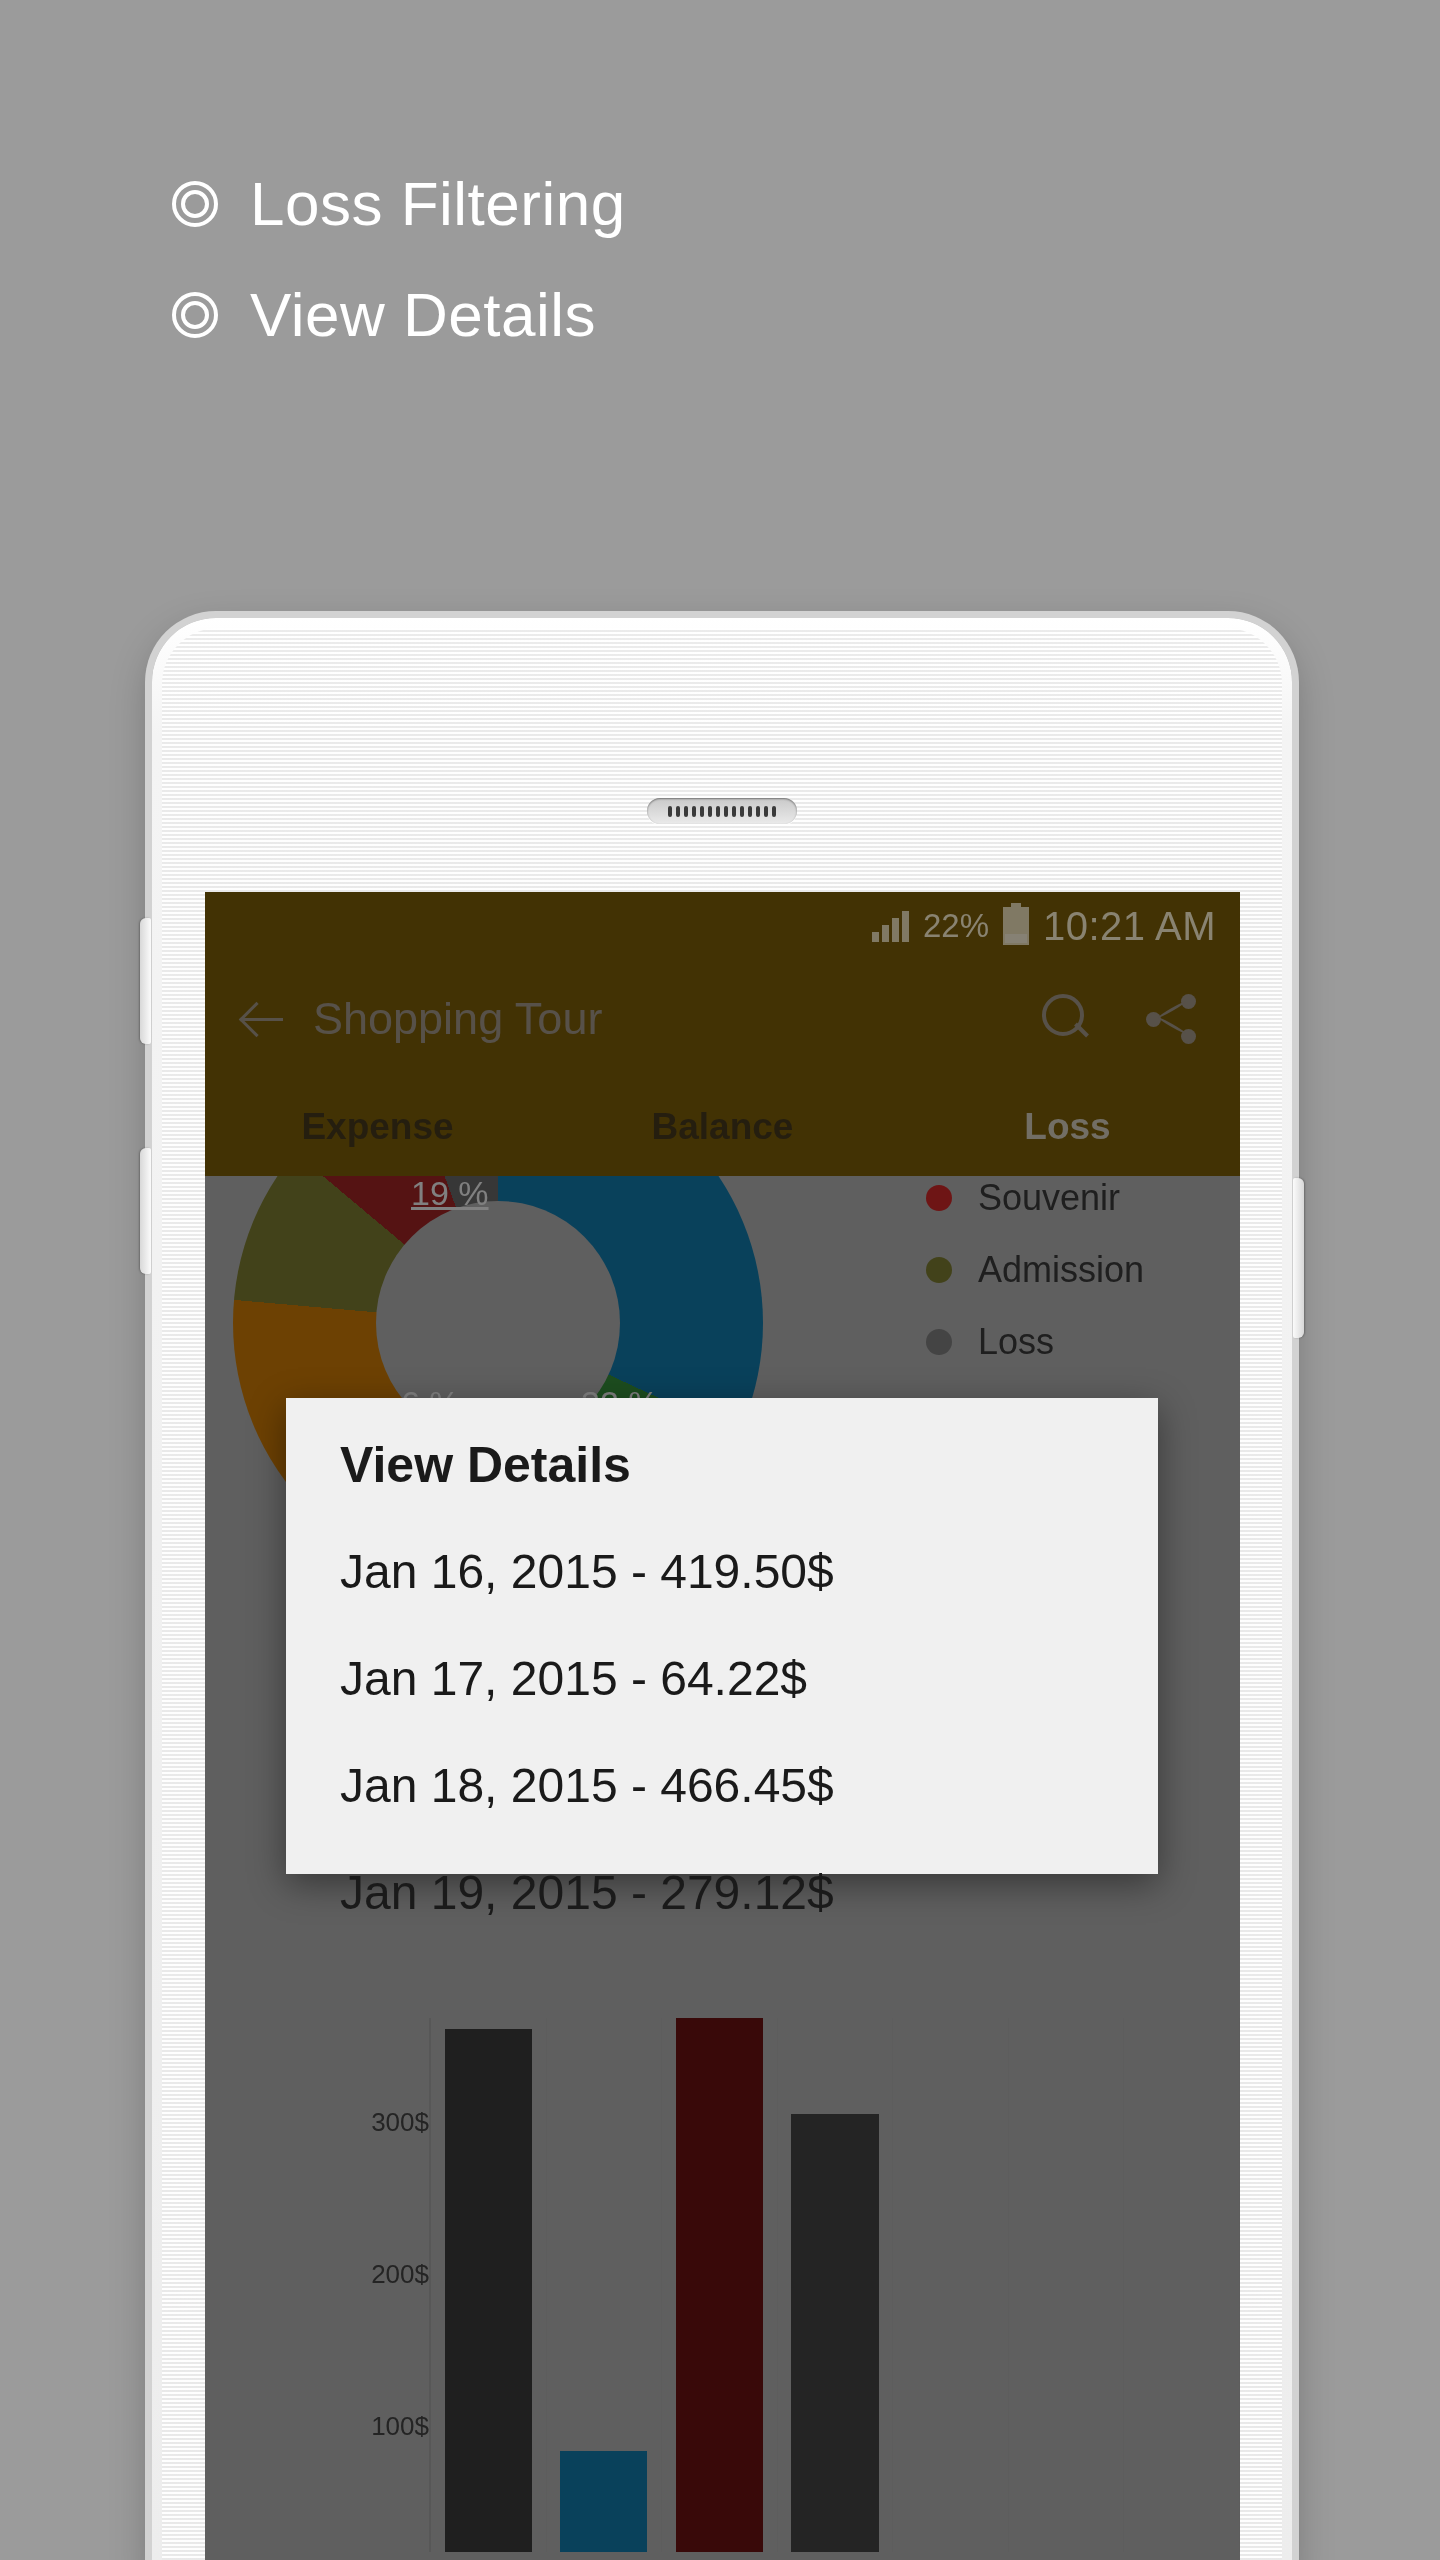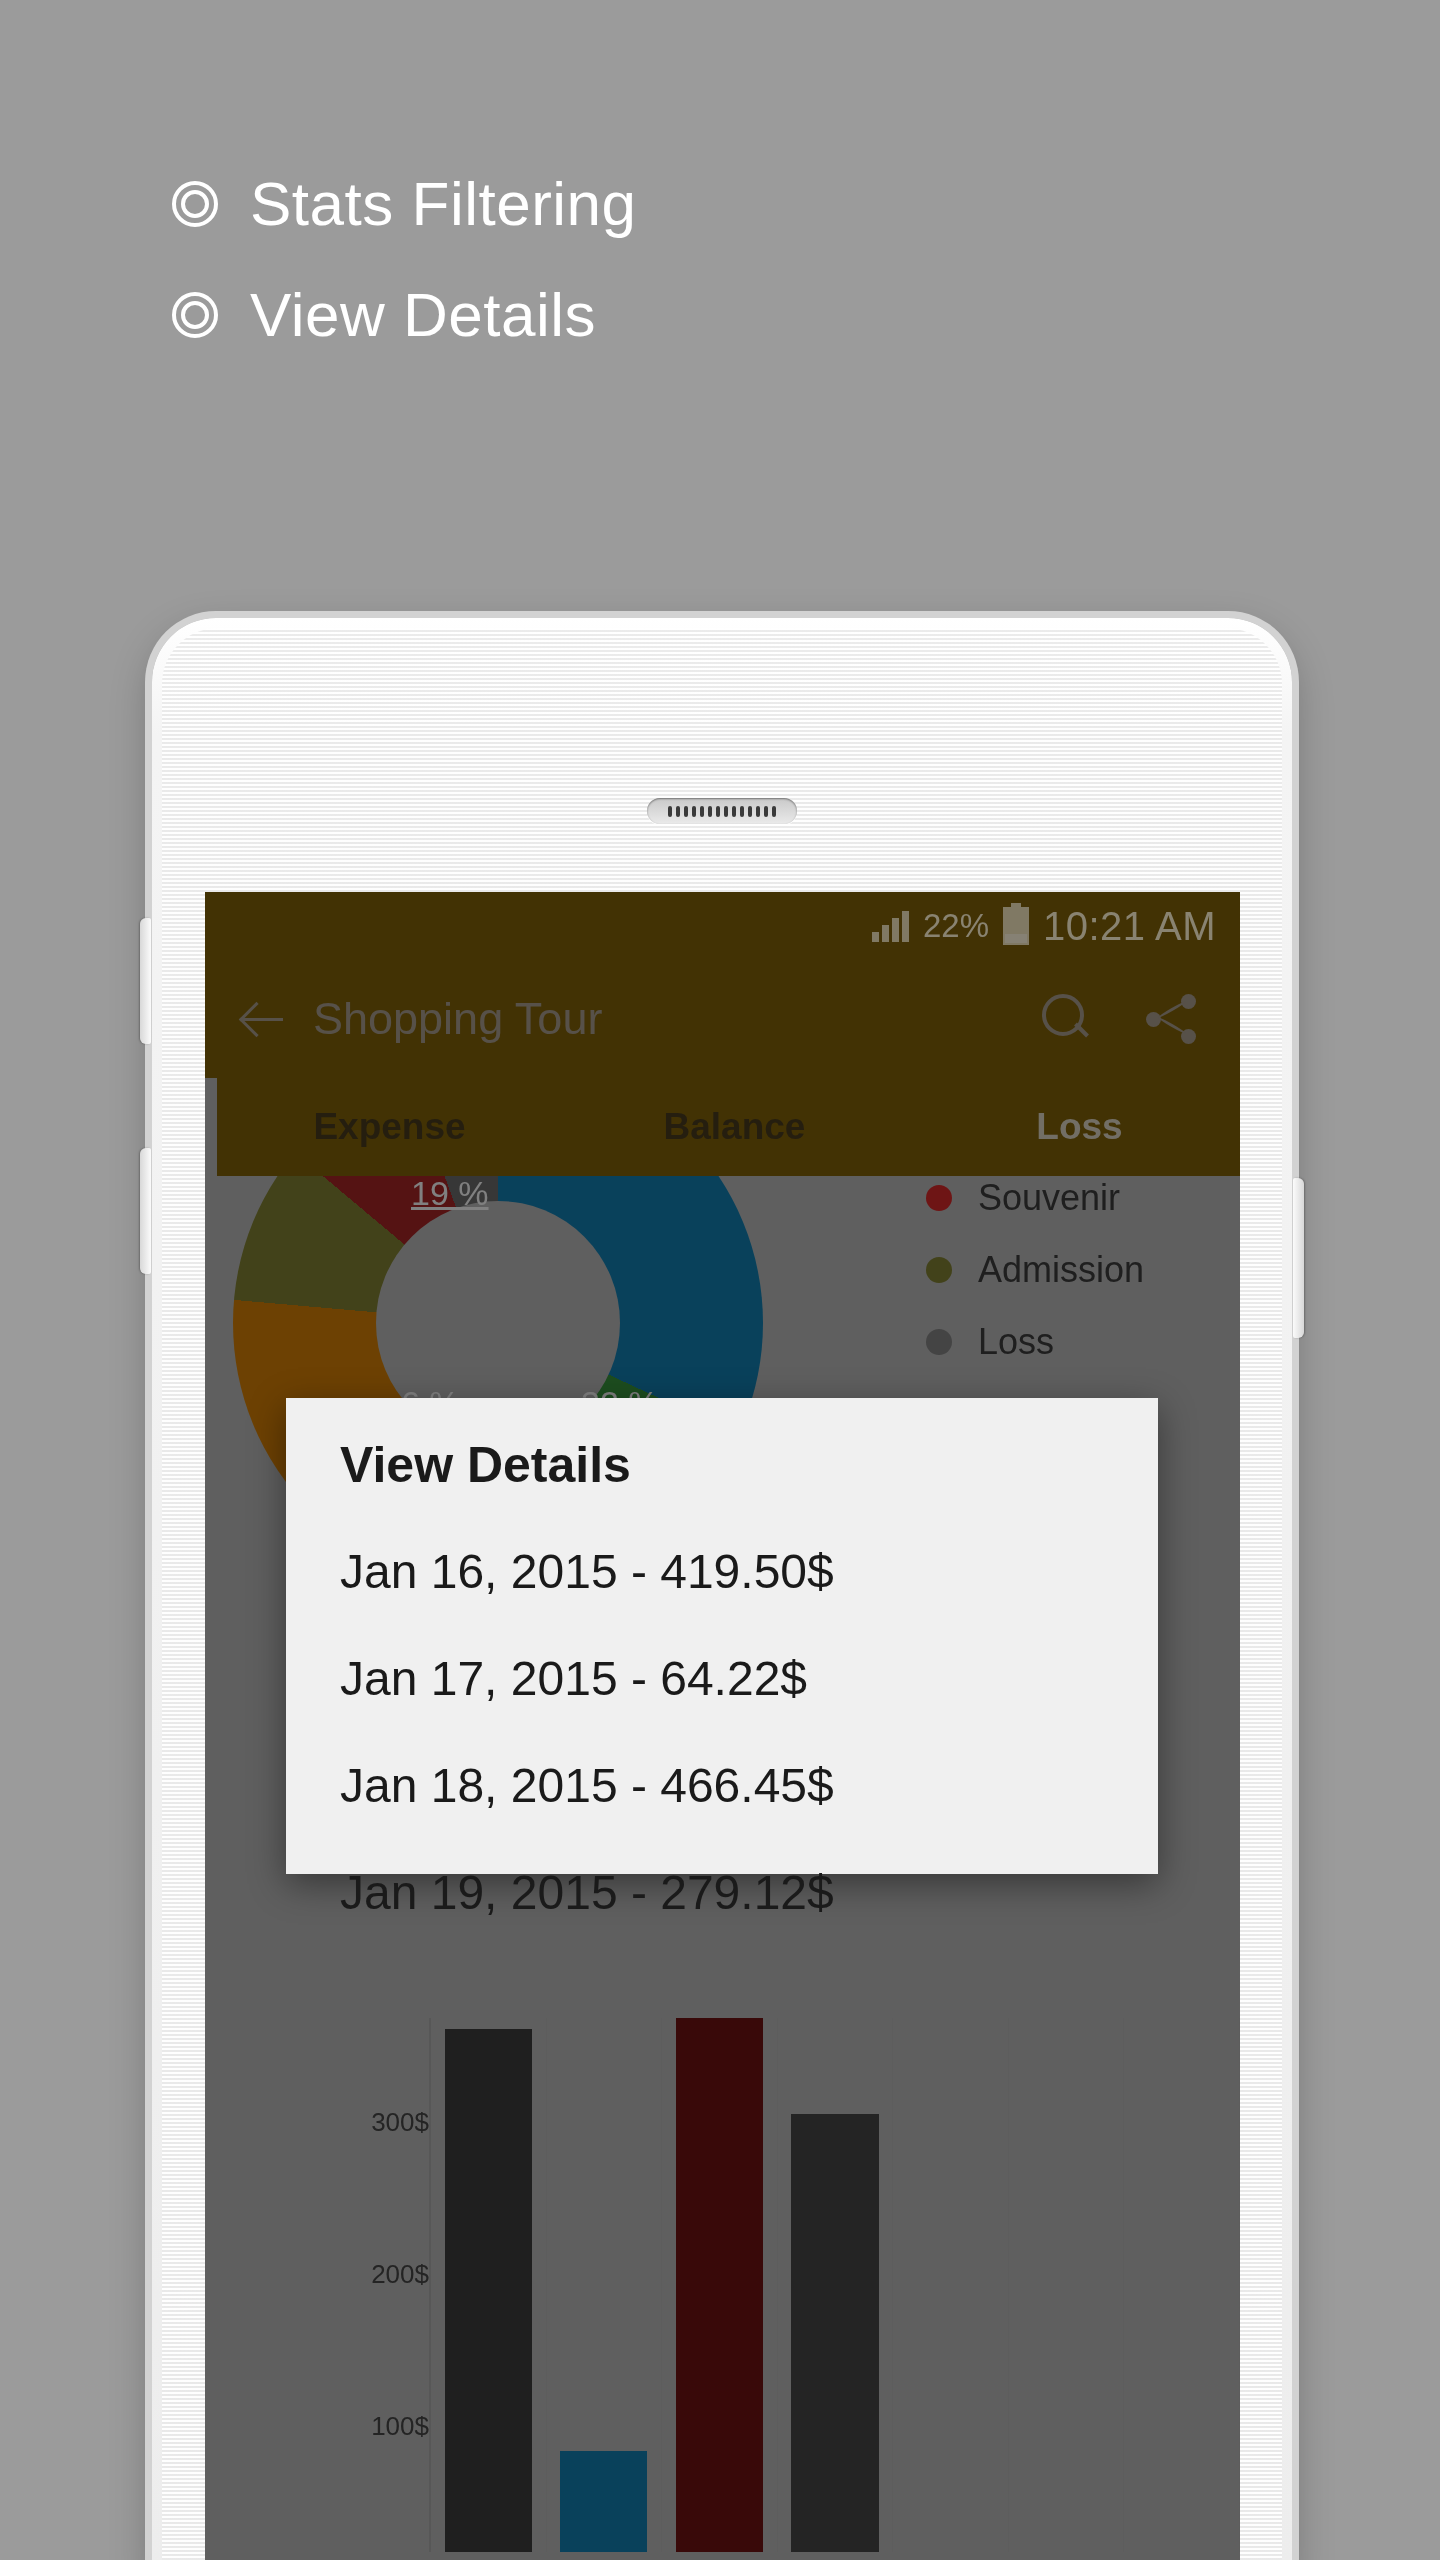--- a/index.html
+++ b/index.html
@@ -101,21 +101,21 @@
   .icon-search::after  { content:""; position:absolute; left:33px; top:36px; width:17px; height:4px;
                           background:#8d8376; transform:rotate(45deg); }
   .icon-share { width:54px; height:54px; position:relative; flex:none; margin-right:8px; }
   .icon-share span { position:absolute; width:15px; height:15px; border-radius:50%; background:#8d8376; }
   .icon-share .n1 { right:2px; top:2px; } .icon-share .n2 { left:2px; top:20px; } .icon-share .n3 { right:2px; bottom:2px; }
   .icon-share .l1 { position:absolute; left:12px; top:16px; width:32px; height:3px; background:#8d8376; transform:rotate(-30deg); }
   .icon-share .l2 { position:absolute; left:12px; top:32px; width:32px; height:3px; background:#8d8376; transform:rotate(30deg); }
 
   
   .tabs {
-    position:absolute; left:12px; top:186px; width:100%; height:98px;
+    position:absolute; left:0; top:186px; width:100%; height:98px;
     background:#6b5208; display:flex; z-index:20;
   }
   .tab { flex:1; display:flex; align-items:center; justify-content:center;
          font-size:37px; font-weight:bold; color:#3d3119; }
   .tab.active { color:#b9b2a3; }
 
   
   .content { position:absolute; left:0; top:284px; width:100%; bottom:0; background:#9a9a9a; }
 
   
@@ -162,21 +162,21 @@
   }
   .dlg-title { font-size:50px; font-weight:bold; color:#1a1a1a; margin-bottom:50px; }
   .dlg-row { font-size:48px; color:#1a1a1a; margin-bottom:52px; white-space:nowrap; }
 </style>
 </head>
 <body>
 
 <div class="promo">
   <div class="promo-line">
     <span class="promo-bullet"></span>
-    <span class="promo-text">Stats Filtering</span>
+    <span class="promo-text">Loss Filtering</span>
   </div>
   <div class="promo-line">
     <span class="promo-bullet"></span>
     <span class="promo-text">View Details</span>
   </div>
 </div>
 
 <div class="phone">
   <div class="phone-inner-edge"></div>
   <div class="speaker">

